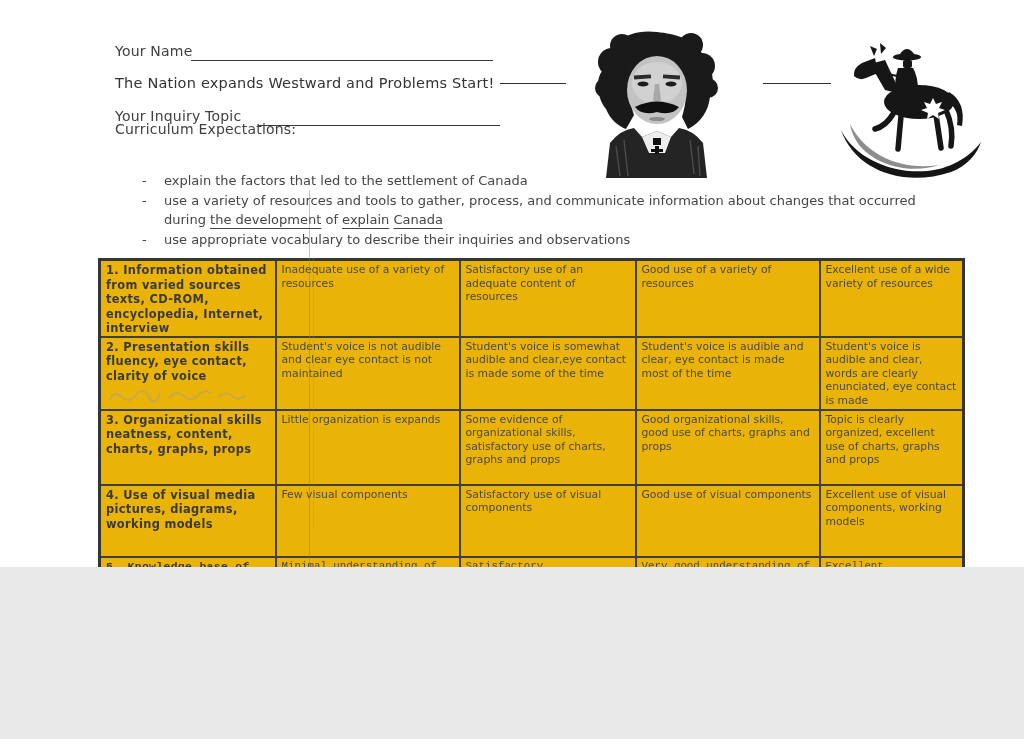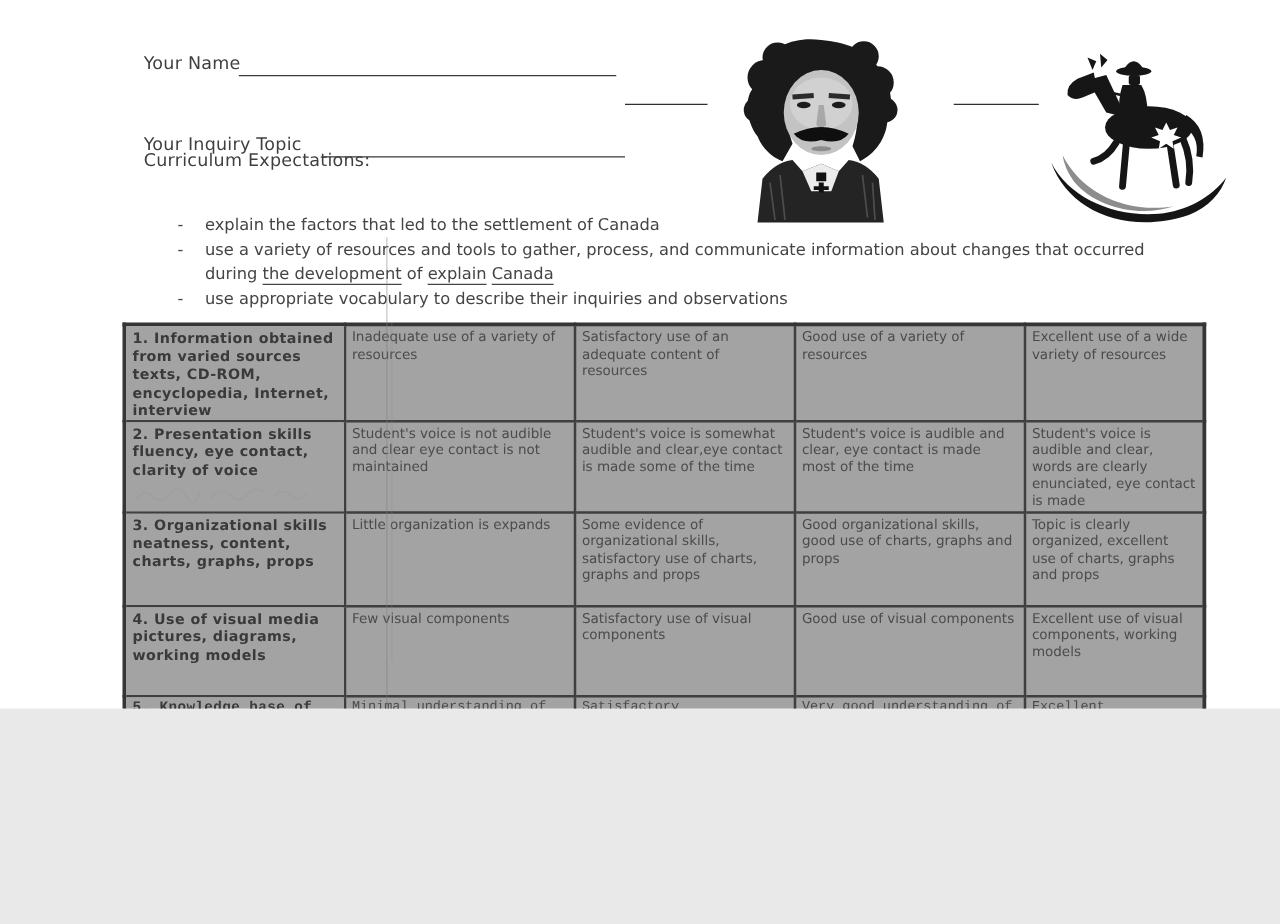--- a/index.html
+++ b/index.html
@@ -12,38 +12,39 @@
   .bullets{position:absolute;left:142px;top:171px;width:834px;font-size:13px;line-height:19.5px;color:#454545;}
   .bullet{display:flex;}
   .bullet .marker{width:8px;flex:0 0 8px;margin-right:14px;text-align:left;}
   .wavy{text-decoration-line:underline;text-decoration-style:wavy;text-decoration-thickness:1px;
         text-underline-offset:4px;text-decoration-color:#3c3c3c;text-decoration:underline;}
   table.rubric{position:absolute;left:98px;top:258px;width:864px;table-layout:fixed;
         border-collapse:collapse;border:3px solid #353535;}
   table.rubric th{height:25px;font-size:13px;font-weight:600;color:#333;letter-spacing:.3px;
         border:2px solid #3a3a3a;border-bottom:3px solid #353535;background:#fff;}
   table.rubric td{vertical-align:top;padding:2px 5px 0 5px;font-size:10.8px;line-height:13.5px;
-        color:#4b4b4b;border:2px solid #3f3f3f;background:#a3a3a3;}
+        color:#4b4b4b;border:2px solid #3f3f3f;background:#eab308;}
   table.rubric td.crit{font-size:11.4px;font-weight:700;letter-spacing:.35px;line-height:14.5px;
         color:#3a3a3a;position:relative;}
   tr.r1 td{height:66px;} tr.r2 td{height:69px;} tr.r3 td{height:71px;}
   tr.r4 td{height:68px;} tr.r5 td{height:72px;font-family:Liberation Mono, monospace;}
   .art{position:absolute;}
   .crease{position:absolute;left:309px;top:190px;width:1px;height:468px;background:rgba(125,125,132,.45);}
   .crease2{position:absolute;left:313px;top:258px;width:1px;height:270px;background:rgba(140,140,146,.28);}
   .scribble{position:absolute;left:4px;pointer-events:none;}
 </style>
 </head>
 <body>
 
 <div class="page">
 
   <div class="lbl" style="left:115px;top:43px;">Your Name</div>
   <div class="hline" style="left:191px;top:60px;width:302px;"></div>
 
+  <div class="lbl title" style="left:115px;top:75px;">The Nation expands Westward and Problems Start!</div>
 
   <div class="lbl" style="left:115px;top:108px;">Your Inquiry Topic</div>
   <div class="hline" style="left:258px;top:125px;width:242px;"></div>
 
   <div class="lbl" style="left:115px;top:121px;">Curriculum Expectations:</div>
 
   <div class="bullets">
     <div class="bullet">
       <span class="marker">-</span>
       <span>explain the factors that led to the settlement of Canada</span>

